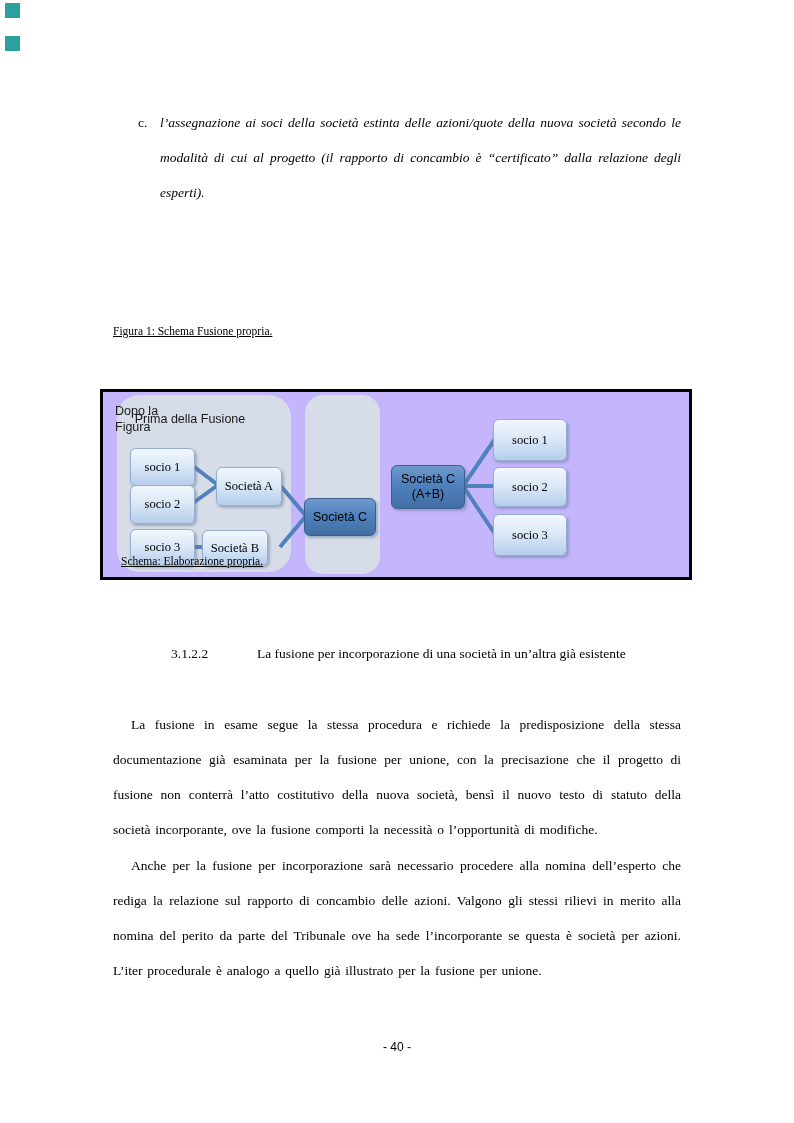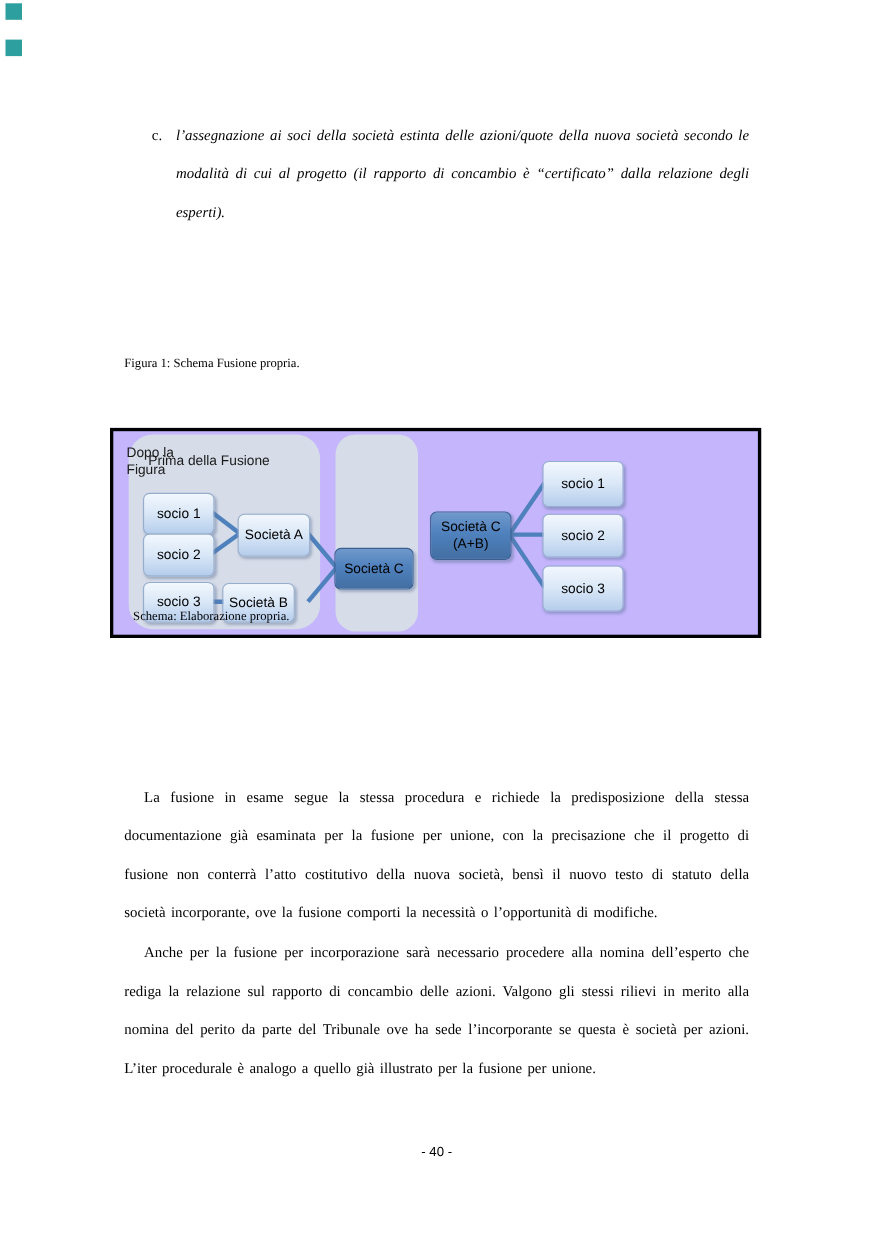--- a/index.html
+++ b/index.html
@@ -13,21 +13,21 @@
   
   .para{position:absolute;left:113px;width:568px;margin:0;
         font-size:13.5px;line-height:35px;text-align:justify;word-spacing:1.5px;}
   .indent{text-indent:18px;}
 
   .itemc{position:absolute;left:113px;top:105px;width:568px;}
   .itemc .marker{position:absolute;left:25px;top:0;font-size:13.5px;line-height:35px;}
   .itemc p{margin:0;padding-left:47px;font-size:13.5px;line-height:35px;
            text-align:justify;word-spacing:1.5px;font-style:italic;}
 
-  .caption{position:absolute;font-size:11.5px;line-height:14px;}
+  .caption{position:absolute;font-size:11.5px;line-height:14px;text-decoration:underline;}
 
   .heading{position:absolute;left:171px;top:645px;font-size:13.5px;line-height:18px;white-space:nowrap;}
   .hnum{display:inline-block;width:86px;}
 
   .pagenum{position:absolute;left:0;top:1040px;width:100%;text-align:center;
            font-family:"Liberation Sans","DejaVu Sans",sans-serif;font-size:12px;}
 
   
   .figure{position:absolute;left:100px;top:352px;width:586px;height:185px;
           border:3px solid #000;background:#c4b5fd;margin-top:37px;}
@@ -38,21 +38,21 @@
              font-size:12.5px;line-height:16px;color:#1a1a1a;}
   .lblA{left:0;top:19px;width:174px;text-align:center;}
   .lblB{left:12px;top:11px;width:62px;text-align:left;}
 
   .connectors{position:absolute;left:0;top:0;}
 
   .nodebox{position:absolute;display:flex;flex-direction:column;align-items:center;justify-content:center;
            font-family:"Liberation Sans","DejaVu Sans",sans-serif;font-size:12.5px;line-height:15px;
            border-radius:6px;box-shadow:1.5px 2px 2.5px rgba(95,115,150,0.45);color:#000;}
   .light{background:linear-gradient(180deg,#F2F7FD 0%,#D9E7F7 50%,#B5CDEC 100%);
-         border:1px solid #96AECD;}
+         border:1px solid #96AECD;font-family:Liberation Serif, serif;}
   .dark{background:linear-gradient(180deg,#7099CC 0%,#4F81BD 45%,#426FA3 100%);
         border:1px solid #39608F;align-items:center;}
 
   .socio1L{left:27px;top:56px;width:63px;height:36px;}
   .socio2L{left:27px;top:93px;width:63px;height:37px;}
   .socio3L{left:27px;top:137px;width:63px;height:35px;}
   .socA{left:113px;top:75px;width:64px;height:37px;}
   .socB{left:99px;top:138px;width:64px;height:34px;}
   .socC{left:201px;top:106px;width:70px;height:36px;}
   .socAB{left:288px;top:73px;width:72px;height:42px;}
@@ -109,20 +109,23 @@
       <span>(A+B)</span>
     </div>
 
     <div class="nodebox light socio1R">socio 1</div>
     <div class="nodebox light socio2R">socio 2</div>
     <div class="nodebox light socio3R">socio 3</div>
   </div>
 
   <div class="caption" style="left:121px;top:554px">Schema: Elaborazione propria.</div>
 
+  <div class="heading">
+    <span class="hnum">3.1.2.2</span><span>La fusione per incorporazione di una società in un’altra già esistente</span>
+  </div>
 
   <p class="para indent" style="top:707px">La fusione in esame segue la stessa procedura e richiede la predisposizione della stessa documentazione già esaminata per la fusione per unione, con la precisazione che il progetto di fusione non conterrà l’atto costitutivo della nuova società, bensì il nuovo testo di statuto della società incorporante, ove la fusione comporti la necessità o l’opportunità di modifiche.</p>
 
   <p class="para indent" style="top:848px">Anche per la fusione per incorporazione sarà necessario procedere alla nomina dell’esperto che rediga la relazione sul rapporto di concambio delle azioni. Valgono gli stessi rilievi in merito alla nomina del perito da parte del Tribunale ove ha sede l’incorporante se questa è società per azioni. L’iter procedurale è analogo a quello già illustrato per la fusione per unione.</p>
 
   <div class="pagenum">- 40 -</div>
 
 </div>
 
 </body></html>

